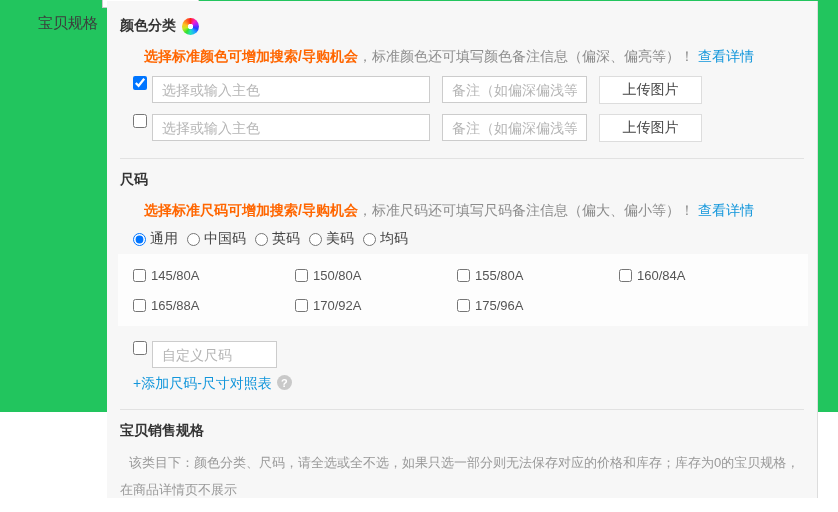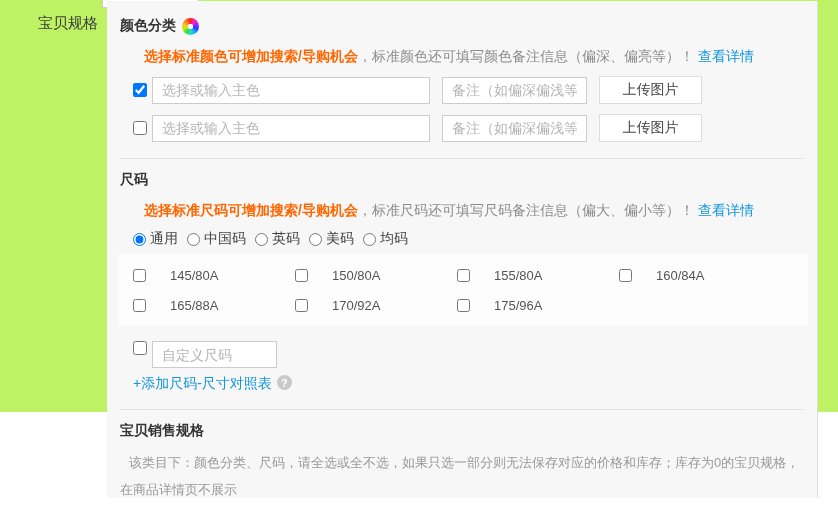--- a/index.html
+++ b/index.html
@@ -1,18 +1,18 @@
 <!DOCTYPE html>
 <html><head>
 <meta charset="utf-8">
 <style>
   * { margin:0; padding:0; box-sizing:border-box; }
   html,body { width:838px; height:512px; overflow:hidden; background:#ffffff;
               font-family:"Liberation Sans","DejaVu Sans",sans-serif; }
-  .stage { position:relative; width:838px; height:412px; background:#bef264; }
+  .stage { position:relative; width:838px; height:412px; background:#22c55e; }
 
   
   .partial-input { position:absolute; left:102px; top:-19px; width:97px; height:27px;
                    background:#fff; border:1px solid #ccc; }
 
   
   .side-label { position:absolute; left:38px; top:14px; font-size:15px; color:#3c3c3c; }
 
   
   .panel { position:absolute; left:107px; top:1px; width:711px; height:497px;
@@ -23,21 +23,21 @@
   .color-wheel { width:17px; height:17px; border-radius:50%;
     background:
       radial-gradient(circle at 50% 50%, #ffffff 0 2.5px, rgba(255,255,255,0) 3px),
       conic-gradient(#ff2020,#ff20c0,#a020ff,#2040ff,#20aaff,#20e0c0,#30e030,#c8e820,#ffc020,#ff7020,#ff2020);
   }
 
   .tip { margin:13px 0 0 24px; font-size:14px; color:#8c8c8c; white-space:nowrap; }
   .tip b { color:#ff6600; font-weight:bold; }
   .tip a { color:#1296db; text-decoration:none; margin-left:4px; cursor:pointer; }
 
-  .spec-row { display:flex; align-items:center; margin:10px 0 0 13px; }
+  .spec-row { display:flex; margin:10px 0 0 13px; }
   .spec-row:first-of-type { margin-top:8px; }
   .spec-row input[type=checkbox] { width:14px; height:14px; margin-right:5px; }
   .txt { height:27px; border:1px solid #ccc; background:#fff; padding:0 9px;
          font-size:14px; color:#333; font-family:inherit; }
   .txt::placeholder { color:#b5b5b5; }
   .txt-main { width:278px; margin-right:12px; }
   .txt-remark { width:145px; margin-right:12px; }
   .btn-upload { width:103px; height:28px; background:#fff; border:1px solid #ddd;
                 font-size:14px; color:#444; font-family:inherit; cursor:pointer; }
 
@@ -45,21 +45,21 @@
   .sec-title.mt { margin-top:12px; }
 
   .radio-row { display:flex; align-items:center; margin:10px 0 0 13px;
                font-size:14px; color:#444; }
   .radio-row label { display:flex; align-items:center; margin-right:9px; }
   .radio-row input { width:13px; height:13px; margin-right:4px; }
 
   .size-grid { margin:6px 0 0 -2px; width:690px; height:72px; background:#fdfdfd;
                padding:6px 0 0 15px; display:grid;
                grid-template-columns:repeat(4,162px); grid-auto-rows:30px; align-items:center; }
-  .size-item { display:flex; align-items:center; font-size:13px; color:#555;gap:19px; }
+  .size-item { display:flex; align-items:center; font-size:13px; color:#555; }
   .size-item input { width:13px; height:13px; margin-right:5px; }
 
   .custom-row { display:flex; align-items:flex-start; margin:15px 0 0 13px; }
   .custom-row input[type=checkbox] { width:14px; height:14px; margin-right:5px; }
   .txt-custom { width:125px; }
 
   .addlink-row { display:flex; align-items:flex-start; margin:7px 0 0 13px; }
   .addlink-row a { font-size:14px; color:#1296db; text-decoration:none; cursor:pointer; }
   .help-icon { display:inline-flex; align-items:center; justify-content:center;
                width:15px; height:15px; margin-left:5px; border-radius:50%;

